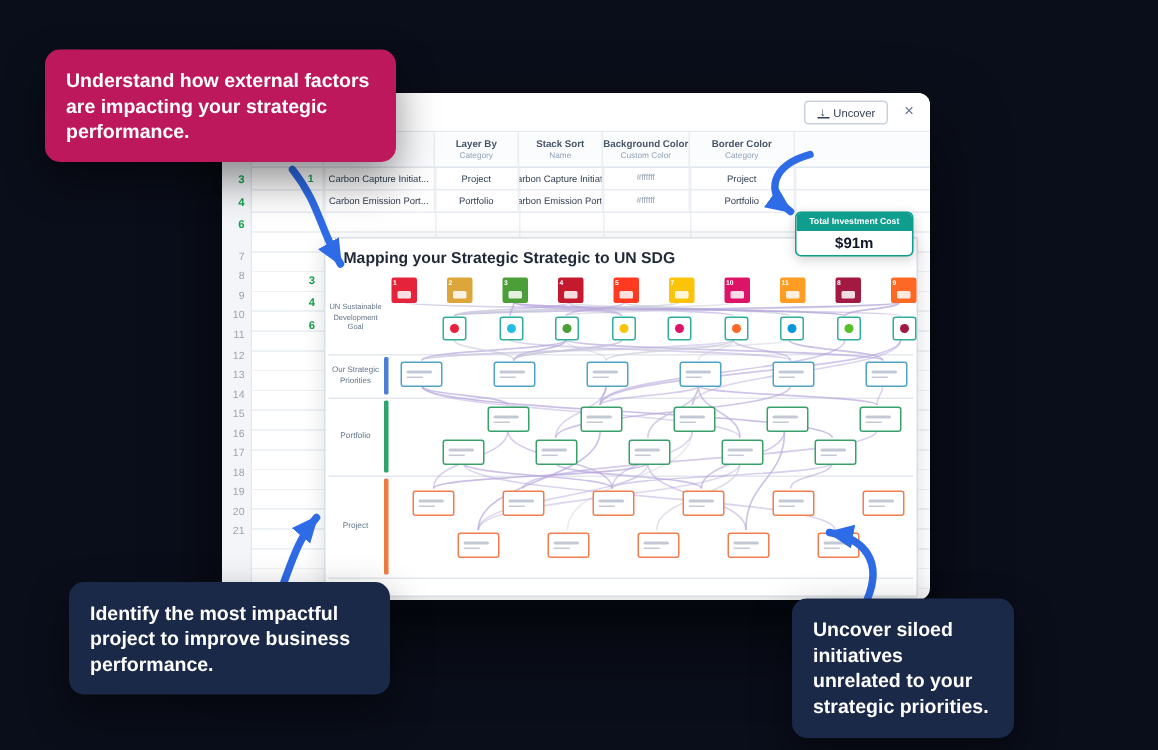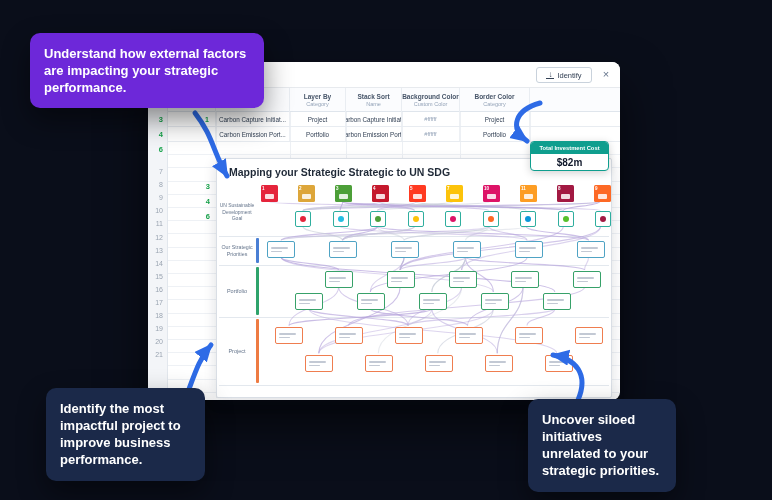--- a/index.html
+++ b/index.html
@@ -5,21 +5,21 @@
   *{margin:0;padding:0;box-sizing:border-box}
   html,body{background:#05070d}
   #stage{position:relative;width:772px;height:500px;background:#0a0e1a;overflow:hidden;
          font-family:"Liberation Sans","DejaVu Sans",sans-serif}
 
   
   .callout{position:absolute;color:#fff;font-weight:bold;font-size:13px;line-height:1.32;
            padding:12px 14px;border-radius:10px;z-index:60;box-shadow:0 12px 28px rgba(0,0,0,.45)}
   #co-tl{left:30px;top:33px;width:234px}
   #co-r {left:545px;top:86px;width:196px}
-  #co-bl{left:46px;top:388px;width:159px}
+  #co-bl{left:46px;top:388px;width:214px}
   #co-br{left:528px;top:399px;width:148px}
 
   
   .arrows{position:absolute;inset:0;z-index:55;pointer-events:none}
   .arrow{fill:none;stroke-width:5;stroke-linecap:round}
 
   
   #app-window{position:absolute;left:148px;top:62px;width:472px;height:338px;background:#fff;
               border-radius:8px;box-shadow:0 24px 48px rgba(0,0,0,.6);z-index:10}
   .toolbar{position:absolute;left:0;top:0;right:0;height:26px;background:#fff;
@@ -88,21 +88,21 @@
   .invest-h{height:12px;background:#0f9e8e;color:#fff;font-size:5.8px;font-weight:bold;
             display:flex;align-items:center;justify-content:center;white-space:nowrap}
   .invest-v{height:16px;font-size:10px;font-weight:bold;color:#0f172a;display:flex;
             align-items:center;justify-content:center}
 </style>
 </head>
 <body>
 
 <div id="stage">
 
-  <div class="callout" id="co-tl" style="background: #6d28d9;">
+  <div class="callout" id="co-tl" style="background: #be185d;">
     <span>Understand how external factors are impacting your strategic performance.</span>
   </div>
   <div class="callout" id="co-bl" style="background: rgb(27, 41, 73);">
     <span>Identify the most impactful project to improve business performance.</span>
   </div>
   <div class="callout" id="co-br" style="background: rgb(27, 41, 73);">
     <span>Uncover siloed initiatives unrelated to your strategic priorities.</span>
   </div>
 
   <div id="app-window">
@@ -175,21 +175,21 @@
         <div class="gut-num" style="top: 211px;">17</div>
         <div class="gut-num" style="top: 224.1px;">18</div>
         <div class="gut-num" style="top: 237.2px;">19</div>
         <div class="gut-num" style="top: 250.3px;">20</div>
         <div class="gut-num" style="top: 263.4px;">21</div>
       </div>
 
     <div class="toolbar">
       <div class="dl-btn">
         <span class="dl-ic">↓</span>
-        <span>Identify</span>
+        <span>Uncover</span>
       </div>
       <div class="close-x">×</div>
     </div>
 
     <div class="chart-panel">
       <div class="chart-title">Mapping your Strategic Strategic to UN SDG</div>
 
       <div class="row-label" id="lbl-sdg">UN Sustainable Development Goal</div>
       <div class="row-label" id="lbl-prior">Our Strategic Priorities</div>
       <div class="row-label" id="lbl-port">Portfolio</div>
@@ -435,21 +435,21 @@
             <i></i>
           </div>
           <div class="node" style="left: 328px; top: 196px; border-color: rgb(239, 125, 79);">
             <i></i>
             <i></i>
           </div>
         </div>
 
       <div class="invest" style="border-color: rgb(15, 158, 142);">
         <div class="invest-h" style="background: rgb(15, 158, 142);">Total Investment Cost</div>
-        <div class="invest-v">$82m</div>
+        <div class="invest-v">$91m</div>
       </div>
     <div class="band-bar" style="top: 79px; height: 25px; background: rgb(74, 127, 212);"></div>
         <div class="band-bar" style="top: 108px; height: 48px; background: rgb(47, 163, 107);"></div>
         <div class="band-bar" style="top: 160px; height: 64px; background: rgb(238, 123, 66);"></div>
         <div class="band-divider" style="top: 77px;"></div>
         <div class="band-divider" style="top: 106px;"></div>
         <div class="band-divider" style="top: 158px;"></div>
         <div class="band-divider" style="top: 226px;"></div>
       </div>
   <div class="hidden-id" style="top: 120px; color: rgb(22, 163, 74);">3</div>

